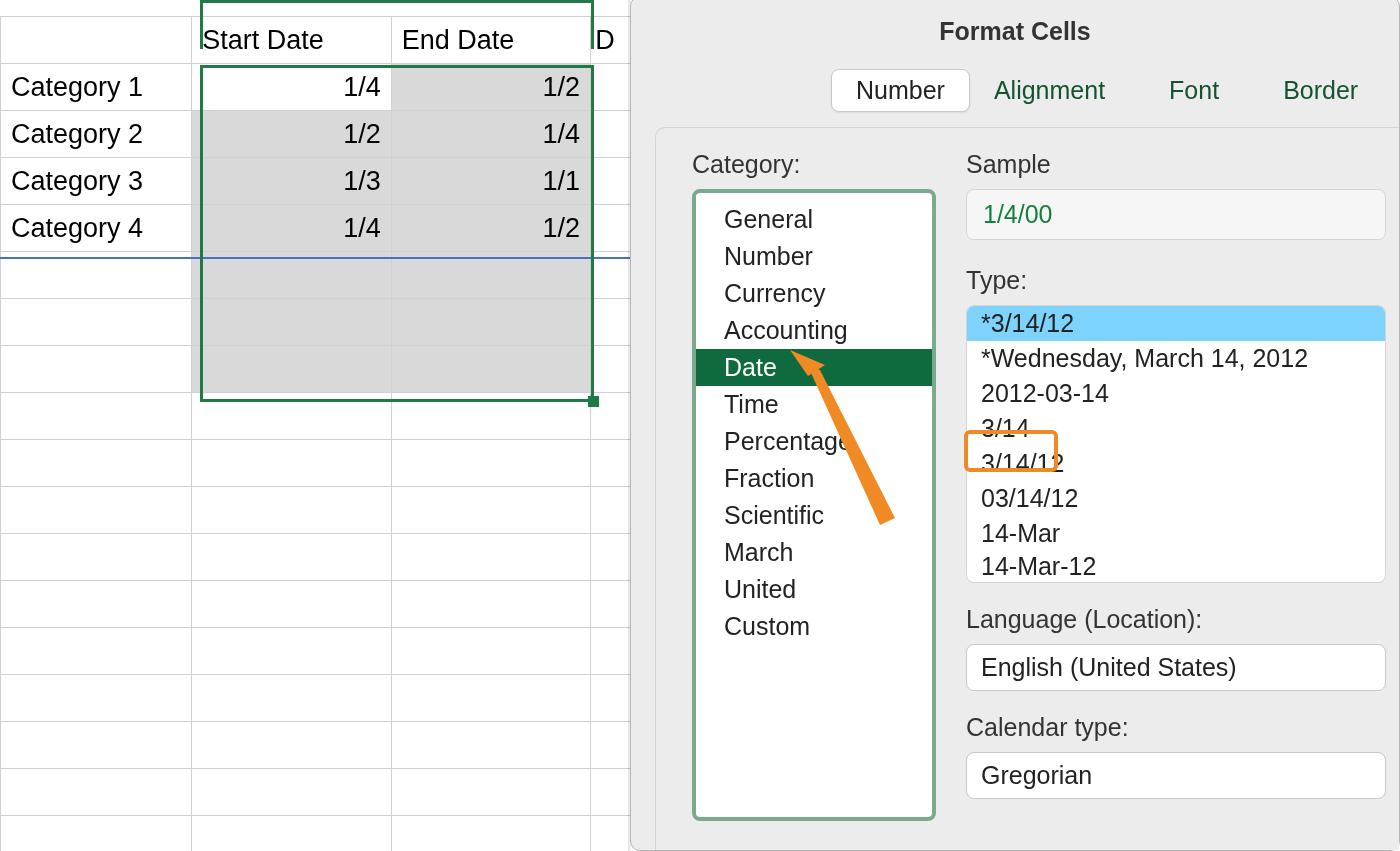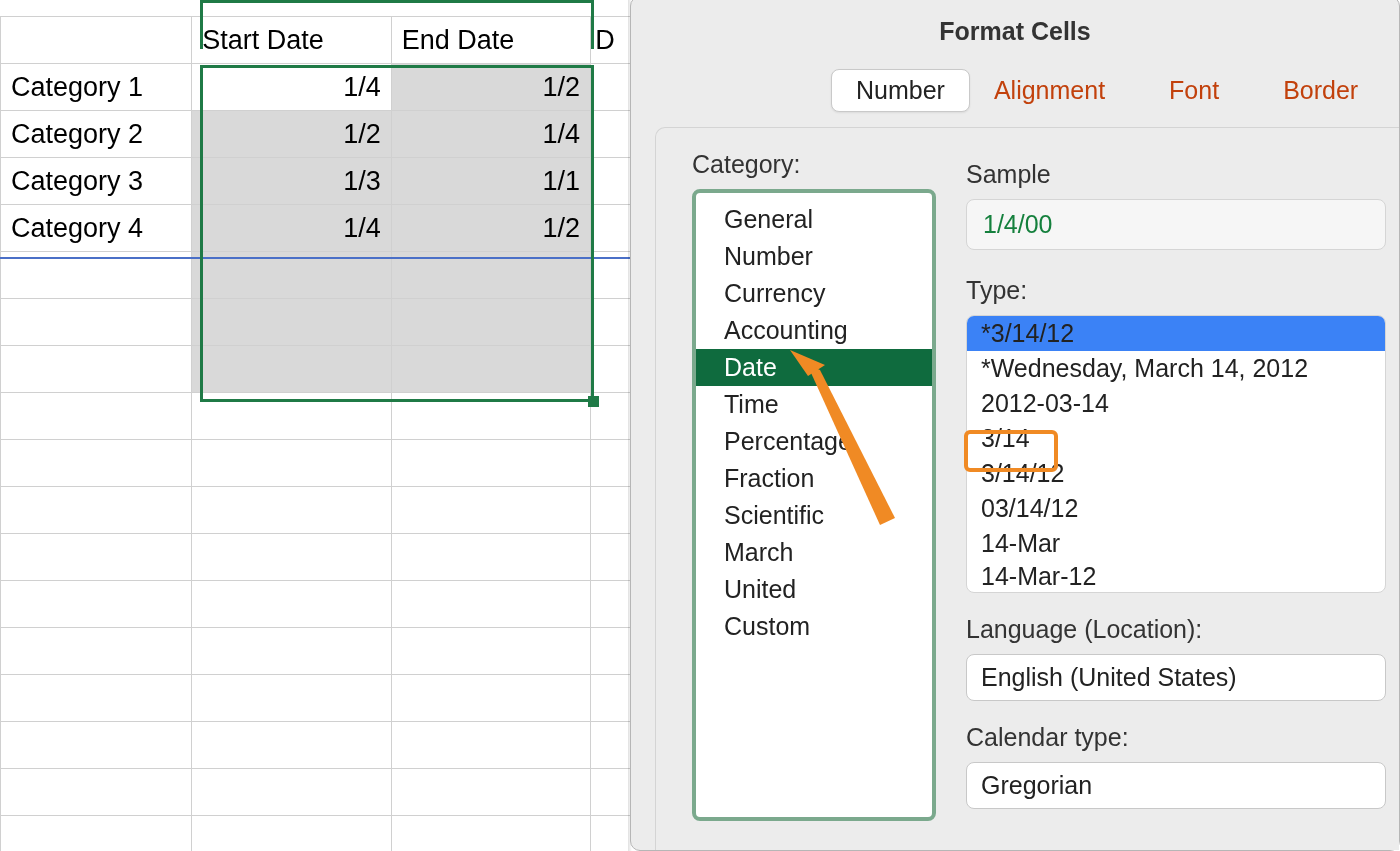--- a/index.html
+++ b/index.html
@@ -99,21 +99,21 @@
   }
   .tabbar {
     display: flex;
     align-items: center;
     padding: 0 20px 0 200px;
     gap: 0;
     height: 52px;
   }
   .tab {
     font-size: 25px;
-    color: #c2410c;
+    color: #14532d;
     padding: 6px 24px;
     border-radius: 8px;
     white-space: nowrap;
   }
   .tab.active {
     background: #fff;
     border: 1px solid #c9c9c9;
     color: #222;
     font-weight: 500;
     box-shadow: 0 1px 2px rgba(0,0,0,0.08);
@@ -160,21 +160,21 @@
     cursor: default;
   }
   .cat-item.selected {
     background: #0f6b3e;
     color: #fff;
   }
 
   .right-col {
     position: absolute;
     left: 310px;
-    top: 32px;
+    top: 22px;
     right: 0;
   }
 
   .sample-box {
     margin-top: 10px;
     background: #f6f6f6;
     border: 1px solid #d5d5d5;
     border-radius: 8px;
     padding: 10px 16px;
     font-size: 25px;
@@ -191,21 +191,21 @@
     height: 278px;
     overflow: hidden;
     padding: 0;
   }
   .type-item {
     font-size: 25px;
     padding: 3px 14px;
     color: #222;
   }
   .type-item.selected {
-    background: #3b82f6;
+    background: #7dd3fc;
   }
   .type-item.lastcut {
     padding-bottom: 0;
     line-height: 1.0;
   }
   .orange-box {
     position: absolute;
     border: 4px solid #f08a24;
     border-radius: 6px;
     pointer-events: none;

